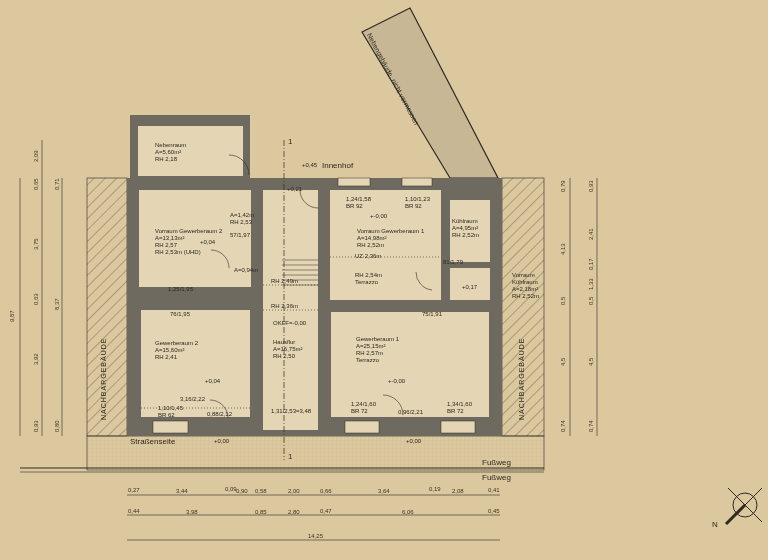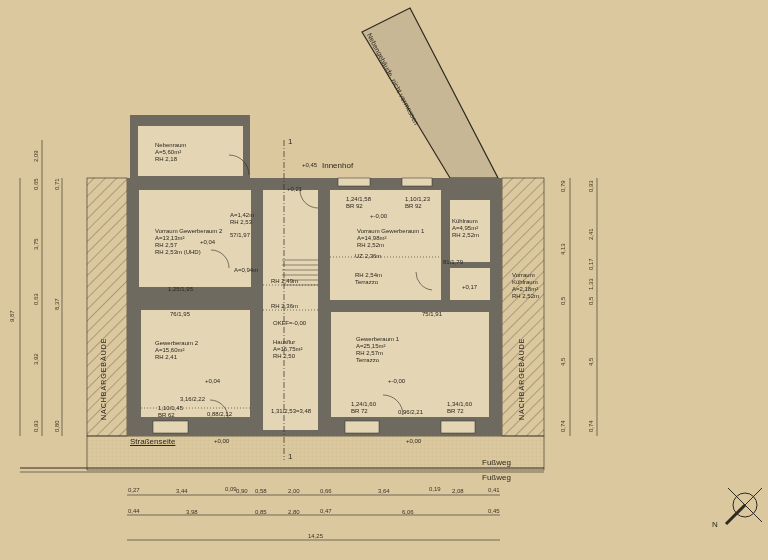--- a/index.html
+++ b/index.html
@@ -187,21 +187,21 @@
   <div class="lbl" style="left:356px;top:350px;">RH 2,57m</div>
   <div class="lbl" style="left:356px;top:357px;">Terrazzo</div>
   <div class="lbl" style="left:388px;top:378px;">+-0,00</div>
   <div class="lbl" style="left:351px;top:401px;">1,24/1,60
 BR 72</div>
   <div class="lbl" style="left:447px;top:401px;">1,34/1,60
 BR 72</div>
   <div class="lbl" style="left:398px;top:409px;">0,96/2,21</div>
 </div>
 
-<div class="lbl big" style="left:130px;top:437px;text-decoration:underline;">Straßenseite</div>
+<div class="lbl big" style="left:130px;top:437px;">Straßenseite</div>
 <div class="lbl" style="left:214px;top:438px;">+0,00</div>
 <div class="lbl" style="left:406px;top:438px;">+0,00</div>
 <div class="lbl big" style="left:482px;top:458px;">Fußweg</div>
 <div class="lbl big" style="left:482px;top:473px;">Fußweg</div>
 
 <div class="lbl vert" style="left:100px;top:420px;font-size:7px;letter-spacing:1px;">NACHBARGEBÄUDE</div>
 <div class="lbl vert" style="left:518px;top:420px;font-size:7px;letter-spacing:1px;">NACHBARGEBÄUDE</div>
 
 <div>
   <div class="dim vert" style="left:9px;top:322px;">9,87</div>

